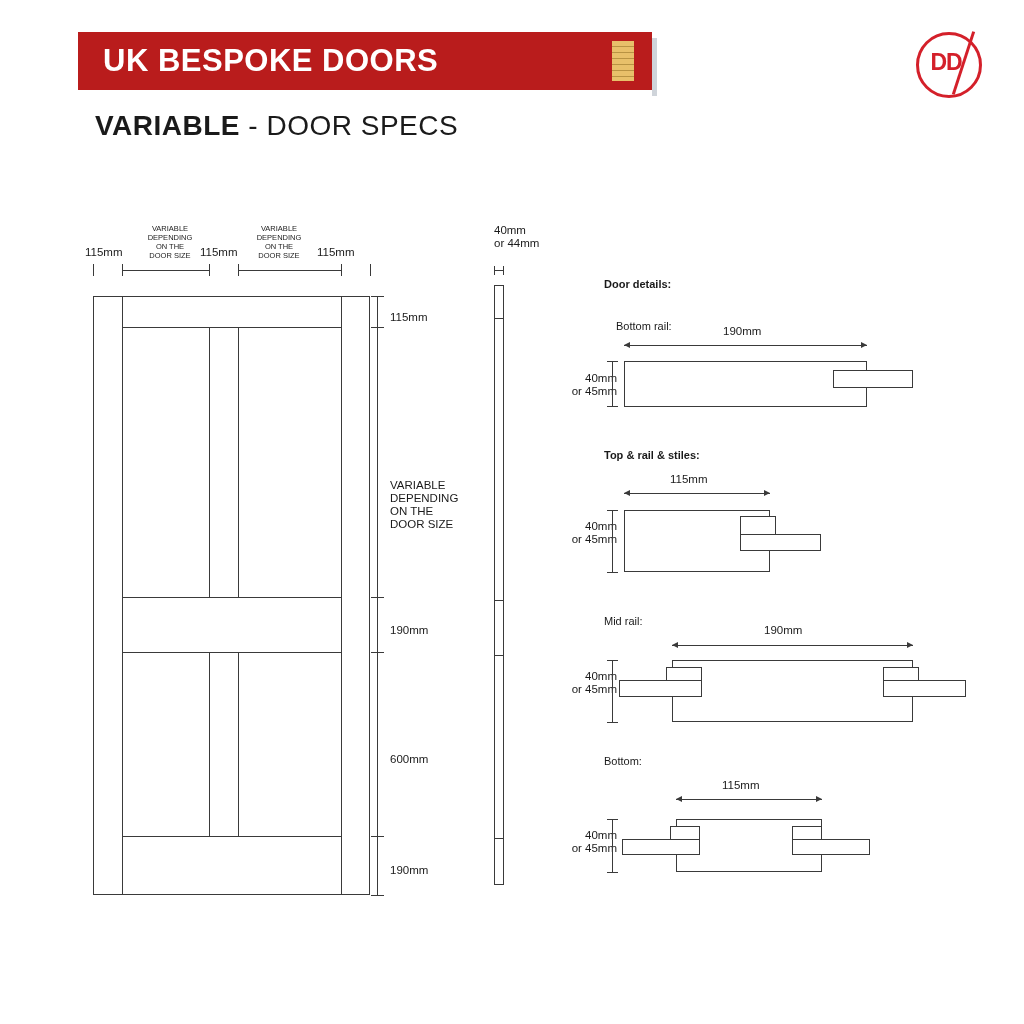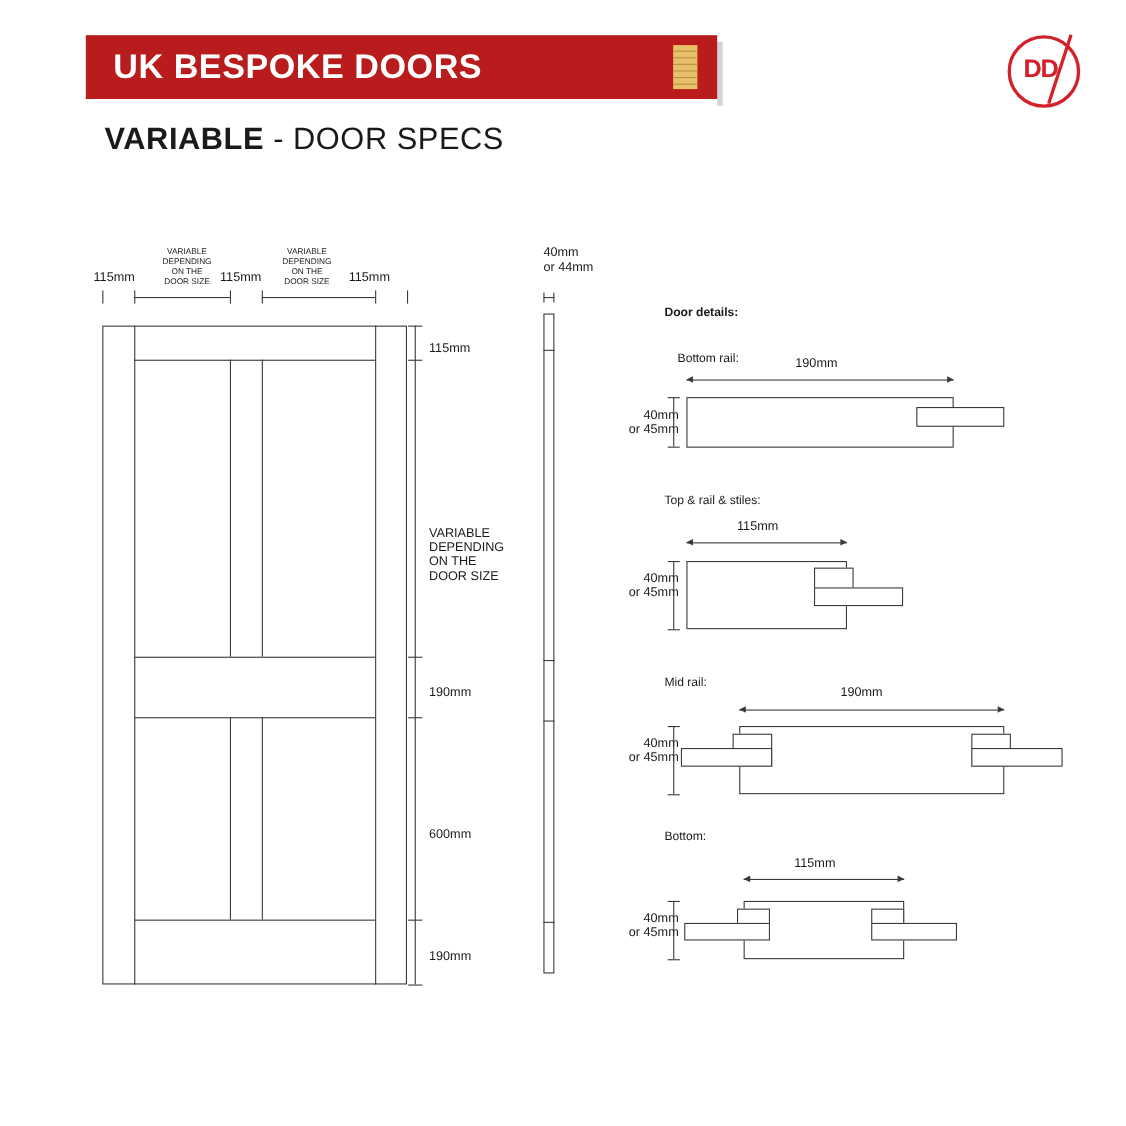--- a/index.html
+++ b/index.html
@@ -252,21 +252,21 @@
 <div class="arrowL" style="left:624px;top:342px;"></div>
 <div class="arrowR" style="left:861px;top:342px;"></div>
 <div class="lbl" style="left:551px;top:372px;width:66px;text-align:right;">40mm
 or 45mm</div>
 <div class="dim-v" style="left:612px;top:361px;height:45px;"></div>
 <div class="tick" style="left:607px;top:361px;width:11px;height:1px;"></div>
 <div class="tick" style="left:607px;top:406px;width:11px;height:1px;"></div>
 <div class="rect" style="left:624px;top:361px;width:243px;height:46px;"></div>
 <div class="rect" style="left:833px;top:370px;width:80px;height:18px;"></div>
 
-<div class="lbl sec" style="left:604px;top:449px;">Top &amp; rail &amp; stiles:</div>
+<div class="lbl sec" style="left:604px;top:449px;font-weight:bold;">Top &amp; rail &amp; stiles:</div>
 <div class="lbl" style="left:670px;top:473px;">115mm</div>
 <div class="dim-h" style="left:624px;top:493px;width:146px;"></div>
 <div class="arrowL" style="left:624px;top:490px;"></div>
 <div class="arrowR" style="left:764px;top:490px;"></div>
 <div class="lbl" style="left:551px;top:520px;width:66px;text-align:right;">40mm
 or 45mm</div>
 <div class="dim-v" style="left:612px;top:510px;height:62px;"></div>
 <div class="tick" style="left:607px;top:510px;width:11px;height:1px;"></div>
 <div class="tick" style="left:607px;top:572px;width:11px;height:1px;"></div>
 <div class="rect" style="left:624px;top:510px;width:146px;height:62px;"></div>

